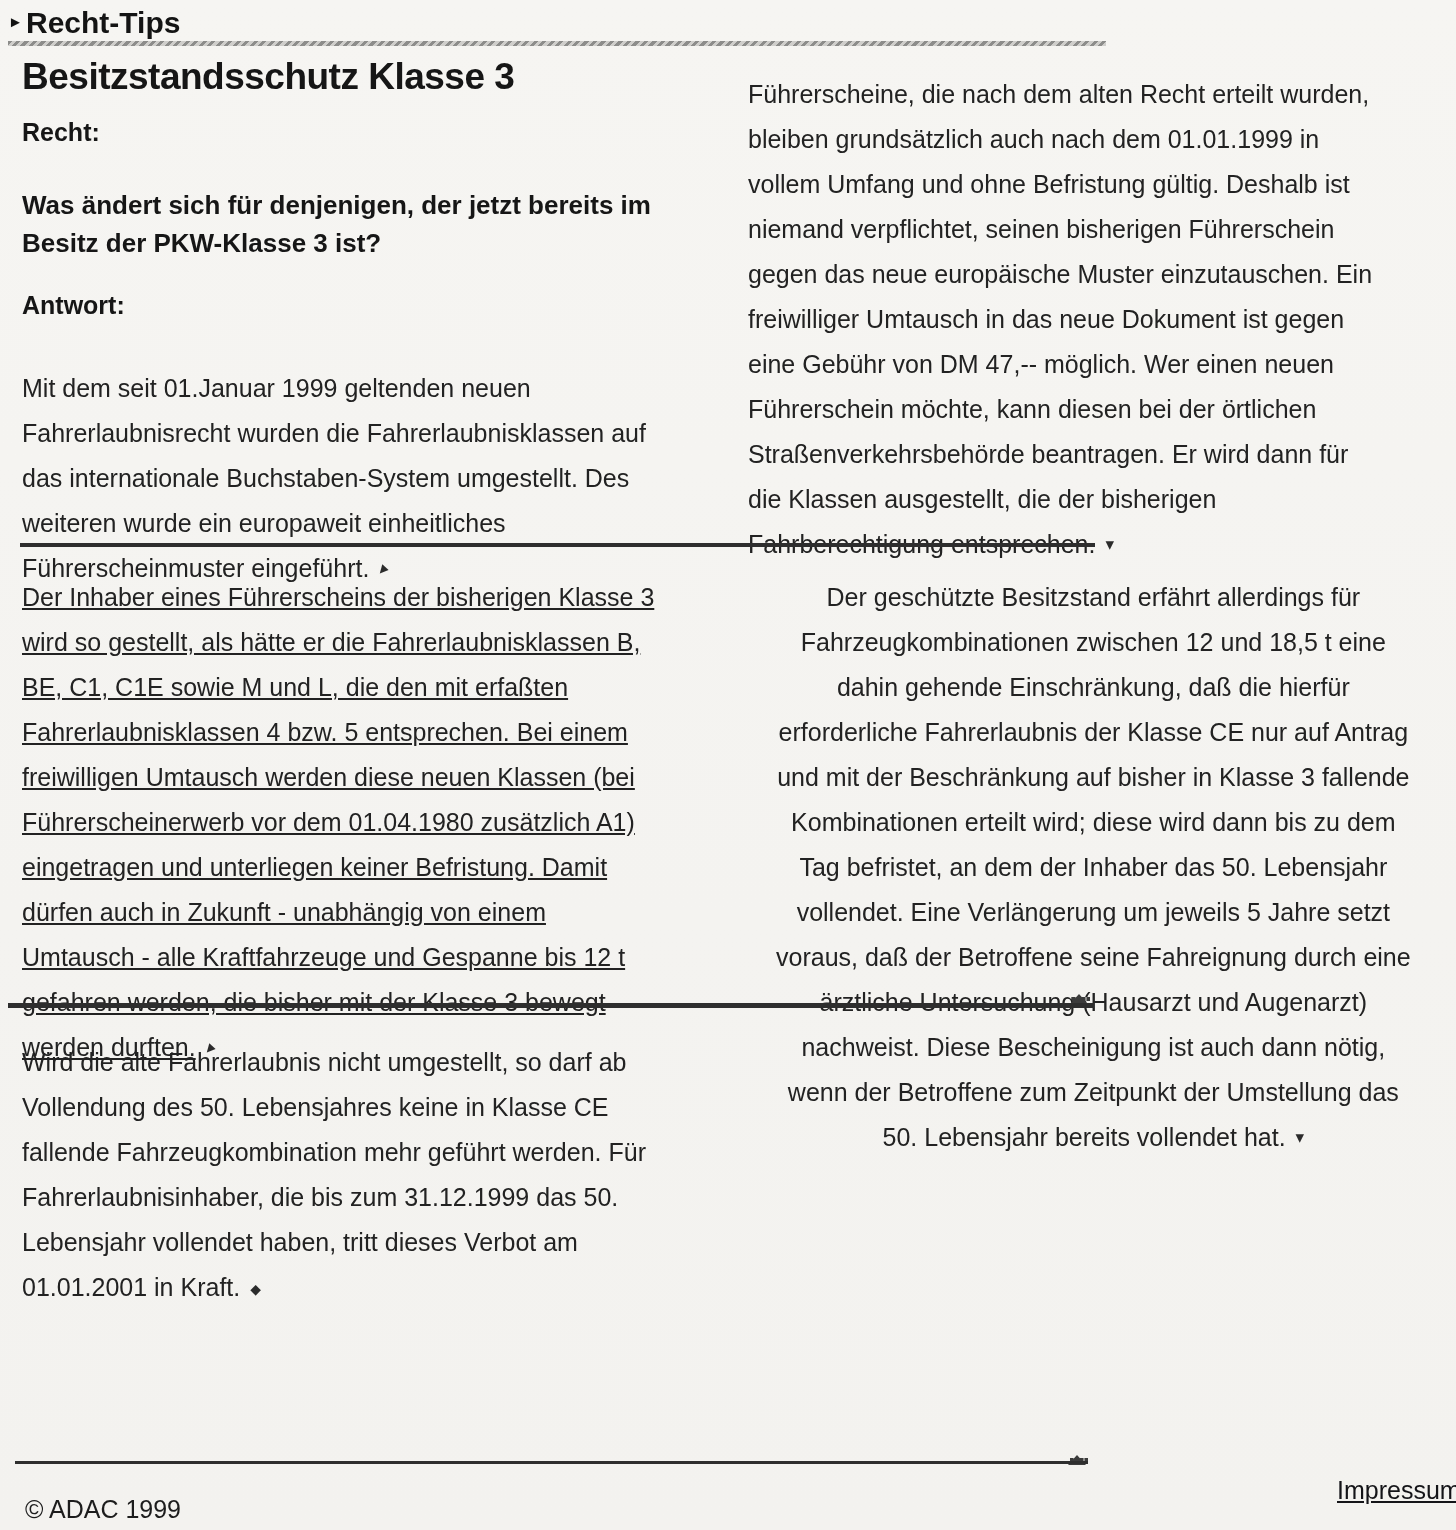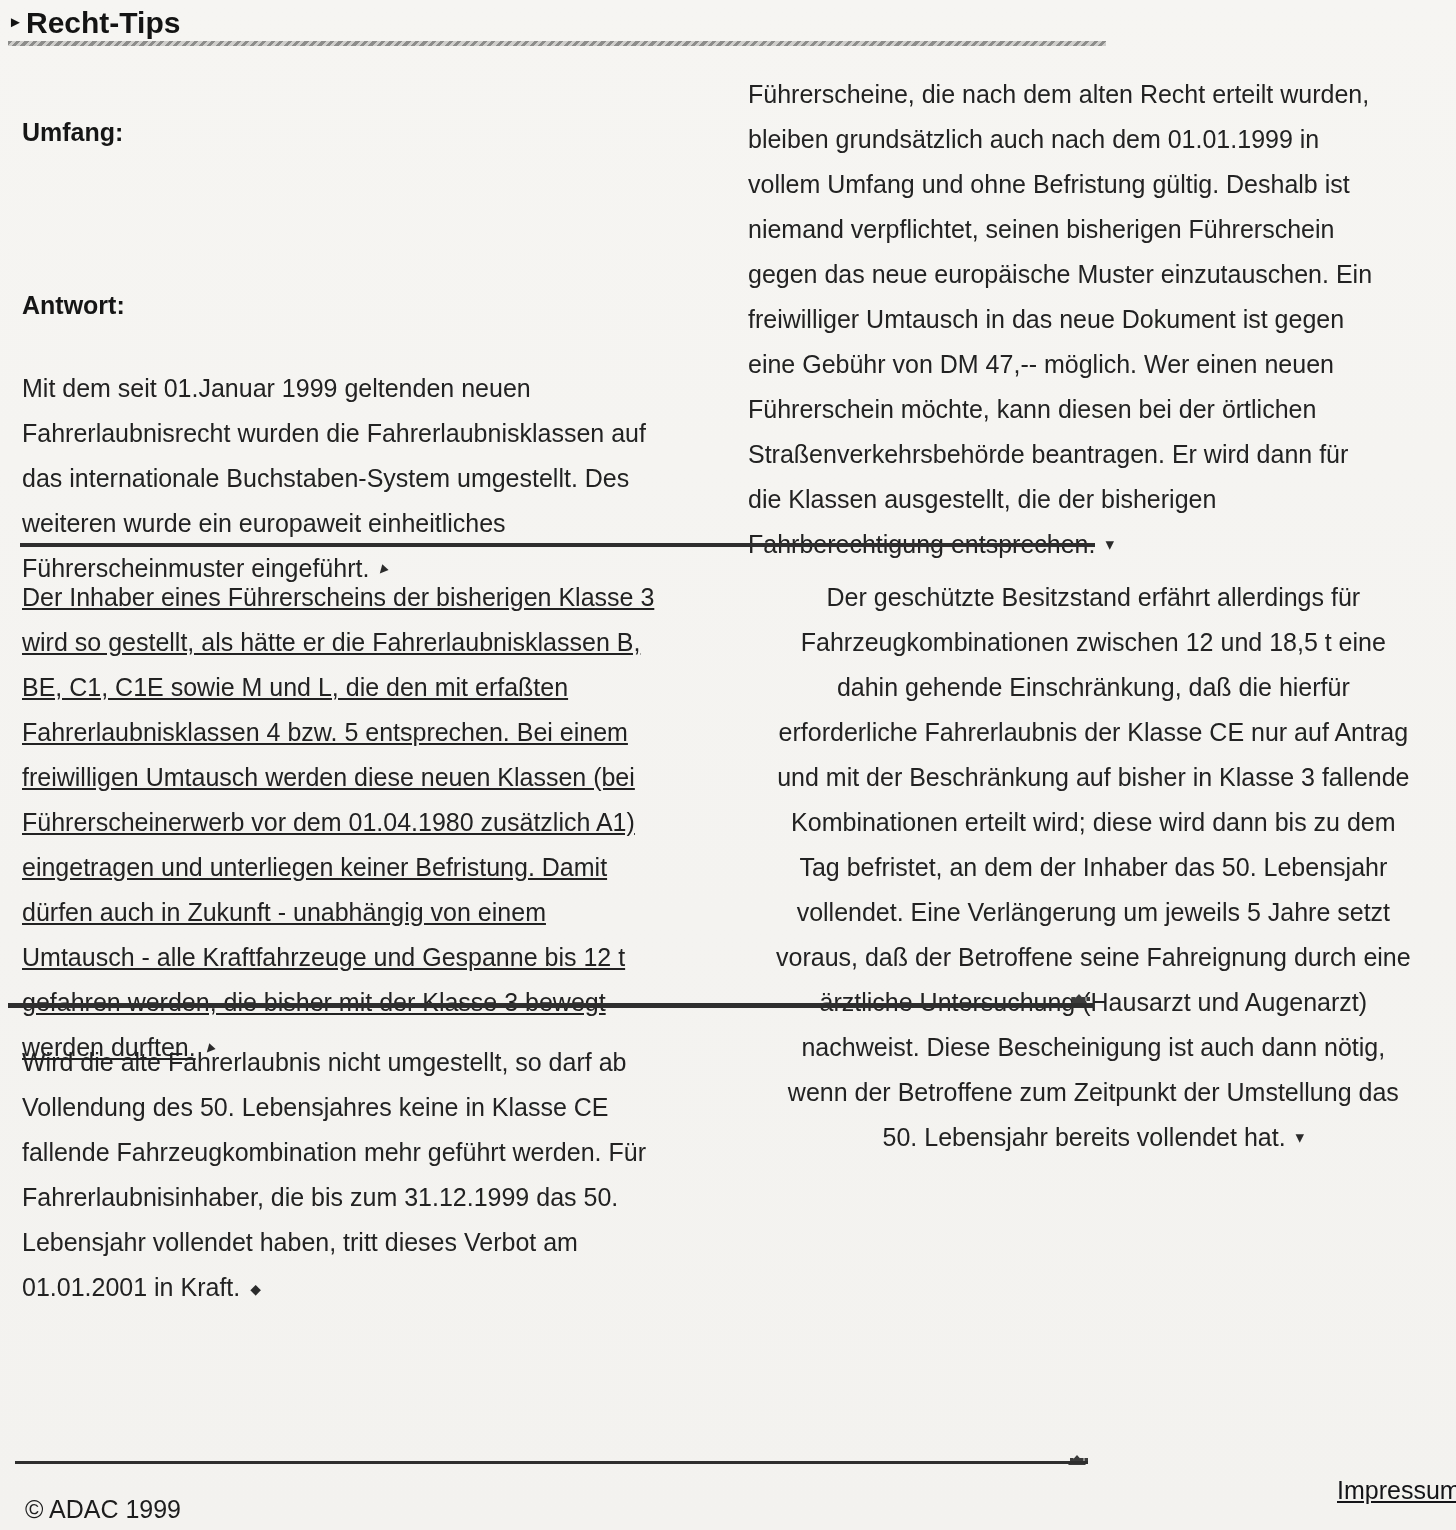--- a/index.html
+++ b/index.html
@@ -59,21 +59,24 @@
 </style>
 </head>
 <body>
 
 <div class="page">
 
   <span class="abs hdr-bullet">►</span>
   <div class="abs hdr-title">Recht-Tips</div>
   <div class="abs hdr-rule"></div>
 
-  <div class="abs label frage">Umfang:</div>
+  <div class="abs title">Besitzstandsschutz Klasse 3</div>
+  <div class="abs label frage">Recht:</div>
+  <div class="abs question">Was ändert sich für denjenigen, der jetzt bereits im
+Besitz der PKW-Klasse 3 ist?</div>
   <div class="abs label antwort">Antwort:</div>
 
   <div class="abs para p-intro-left">
     <span class="txt">Mit dem seit 01.Januar 1999 geltenden neuen
 Fahrerlaubnisrecht wurden die Fahrerlaubnisklassen auf
 das internationale Buchstaben-System umgestellt. Des
 weiteren wurde ein europaweit einheitliches
 Führerscheinmuster eingeführt.</span><span class="marker m-downleft">▾</span>
   </div>
   <div class="abs para p-intro-right">

